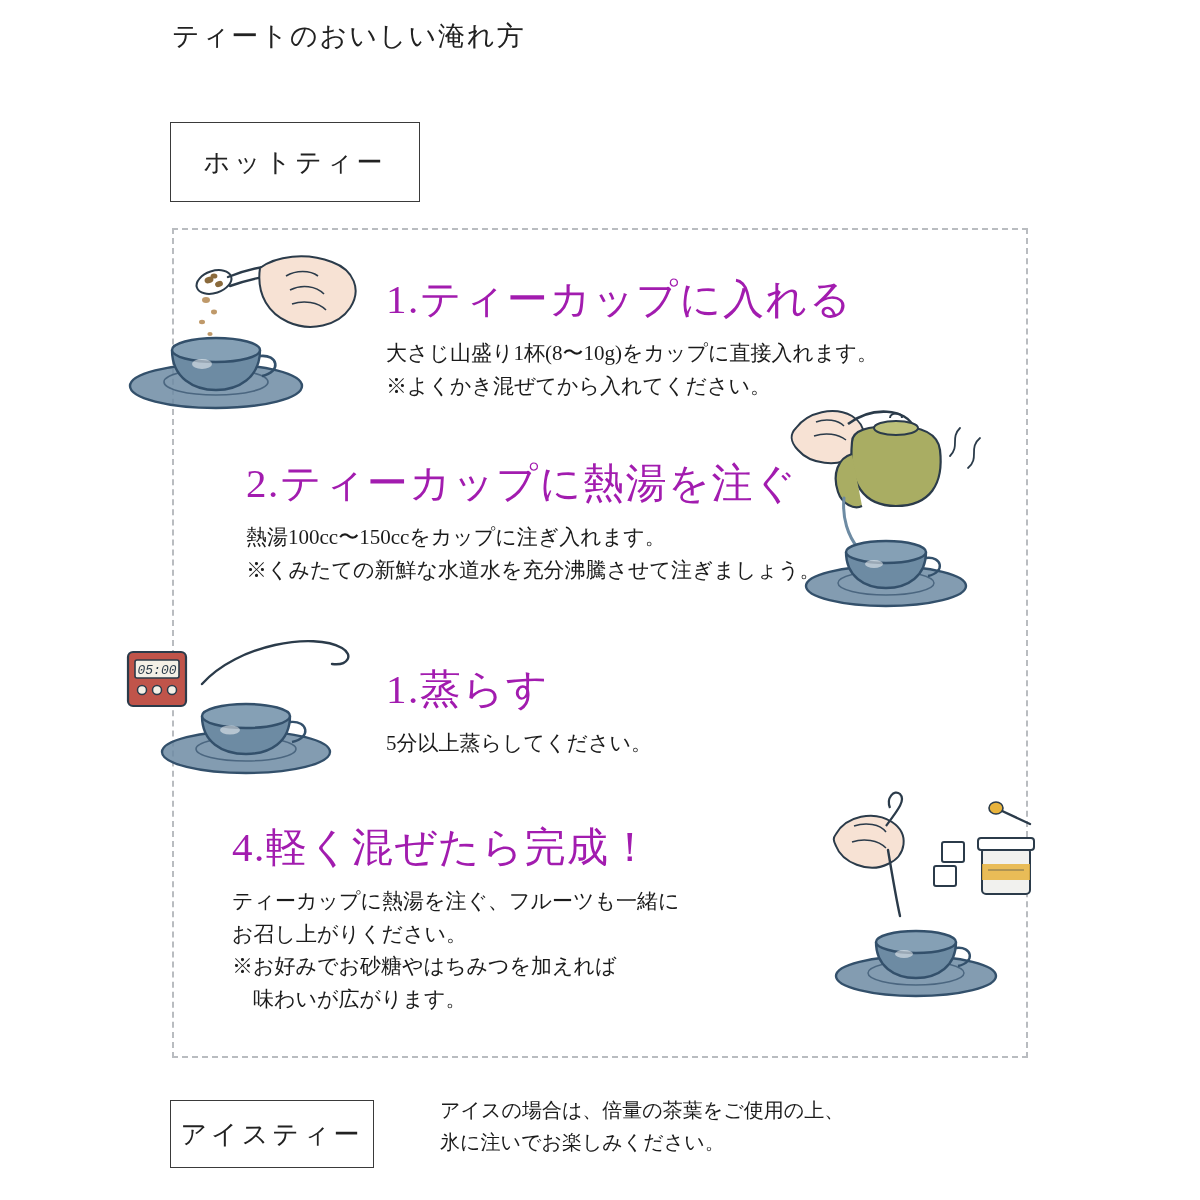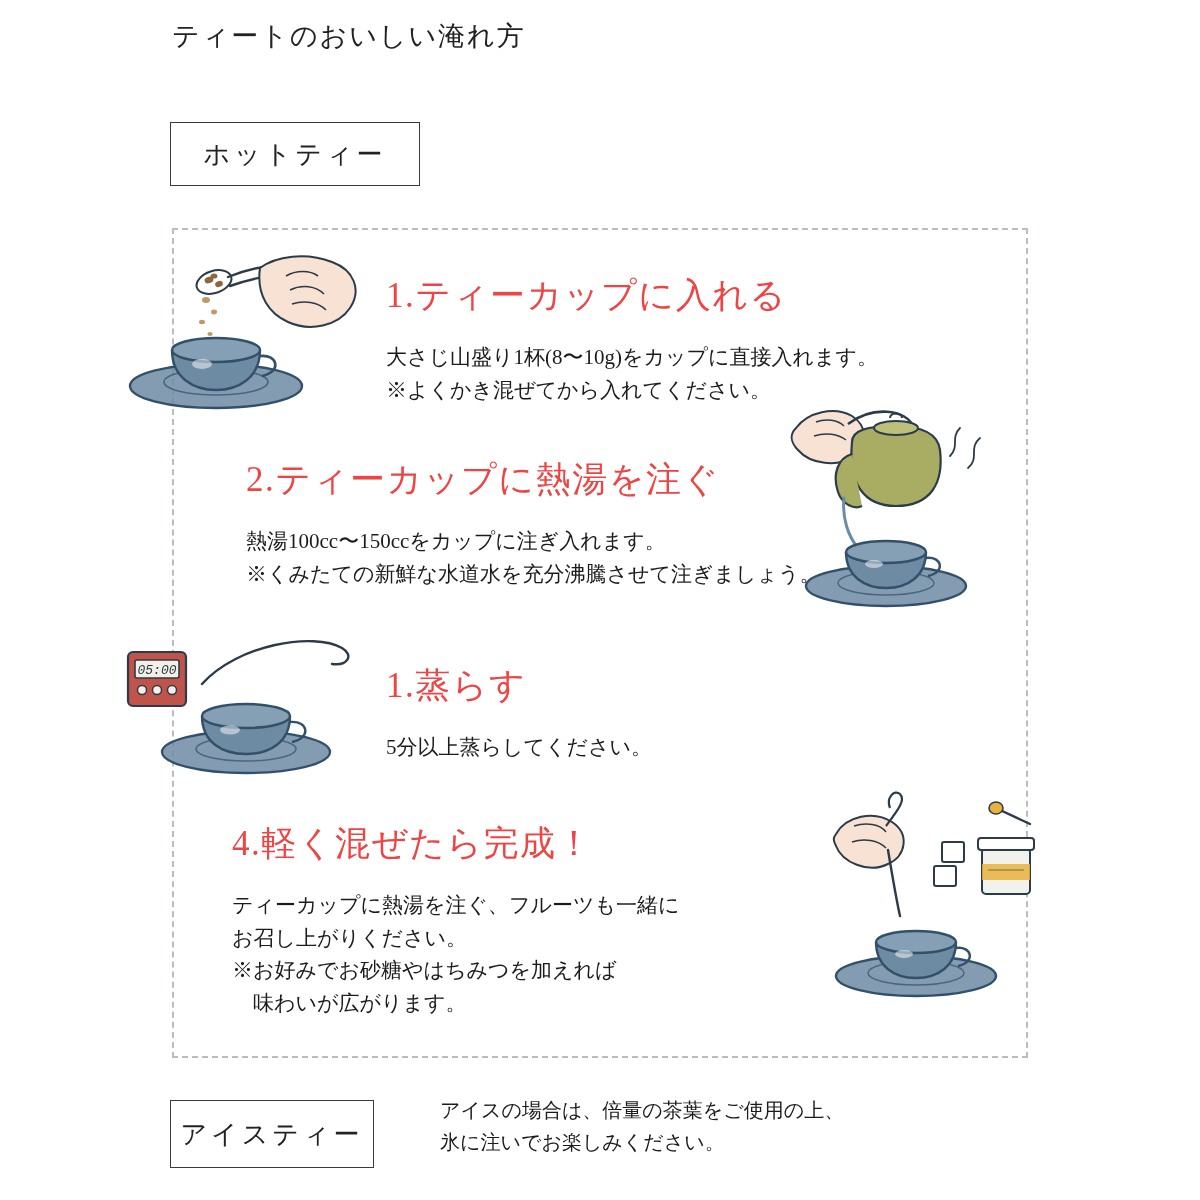--- a/index.html
+++ b/index.html
@@ -43,21 +43,21 @@
   }
   .label-box span {
     font-size: 26px;
     letter-spacing: 4px;
     color: #222;
   }
   #hot-label-box {
     left: 170px;
     top: 122px;
     width: 250px;
-    height: 64px;
+    height: 80px;
   }
   #ice-label-box {
     left: 170px;
     top: 1100px;
     width: 204px;
     height: 68px;
   }
 
   
   .dashed-panel {
@@ -68,28 +68,28 @@
     height: 830px;
     border: 2px dashed #b9bcc0;
     box-sizing: border-box;
   }
 
   
   .step {
     position: absolute;
   }
   .step-heading {
-    font-size: 35px;
+    font-size: 41px;
     letter-spacing: 1.5px;
-    color: #ef4444;
+    color: #a21caf;
     white-space: nowrap;
     font-family: "Liberation Serif", serif;
   }
   .step-body {
-    margin-top: 22px;
+    margin-top: 10px;
     font-size: 21px;
     line-height: 1.55;
     color: #1b1b1b;
     white-space: pre-line;
     font-family: "Liberation Serif", serif;
   }
 
   #step-1 { left: 386px; top: 272px; }
   #step-2 { left: 246px; top: 456px; }
   #step-3 { left: 386px; top: 662px; }

